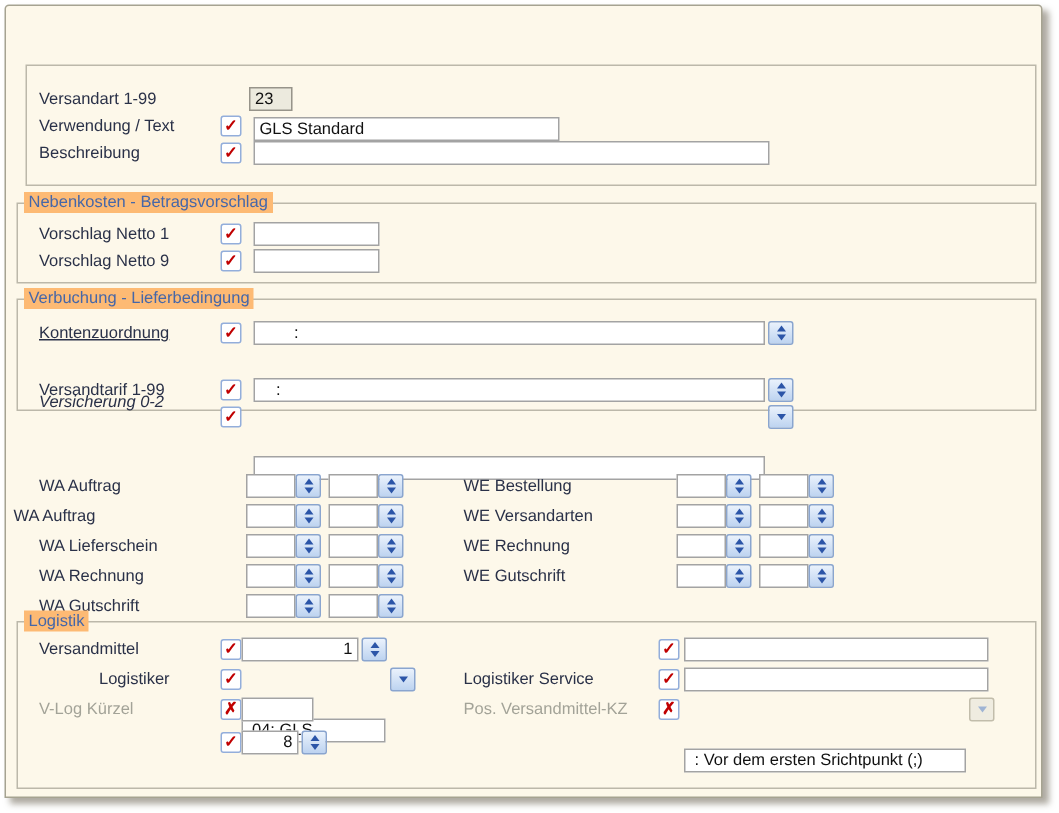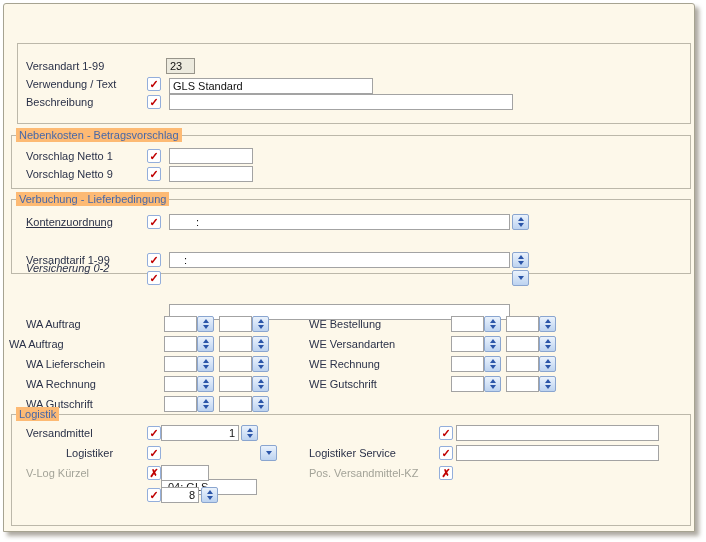--- a/index.html
+++ b/index.html
@@ -305,13 +305,19 @@
 
   <div class="cb" style="left:435px; top:422px;">✓</div>
   <input class="tb" style="left: 452px; top: 421px; width: 203px;" value="">
 
   <div class="lbl" style="left:305px; top:441px;">Logistiker Service</div>
   <div class="cb" style="left:435px; top:442px;">✓</div>
   <input class="tb" style="left: 452px; top: 441px; width: 203px;" value="">
 
   <div class="lbl dis" style="left:305px; top:461px;">Pos. Versandmittel-KZ</div>
   <div class="cb" style="left:435px; top:462px;">✗</div>
+  <div class="combo" style="left:452px; top:461px;">
+    <div class="cfield pad-xs" style="width:188px;">: Vor dem ersten Srichtpunkt (;)</div>
+    <div class="btn dis">
+        <span class="tri-dn"></span>
+      </div>
+  </div>
 </div>
 
 </body></html>

